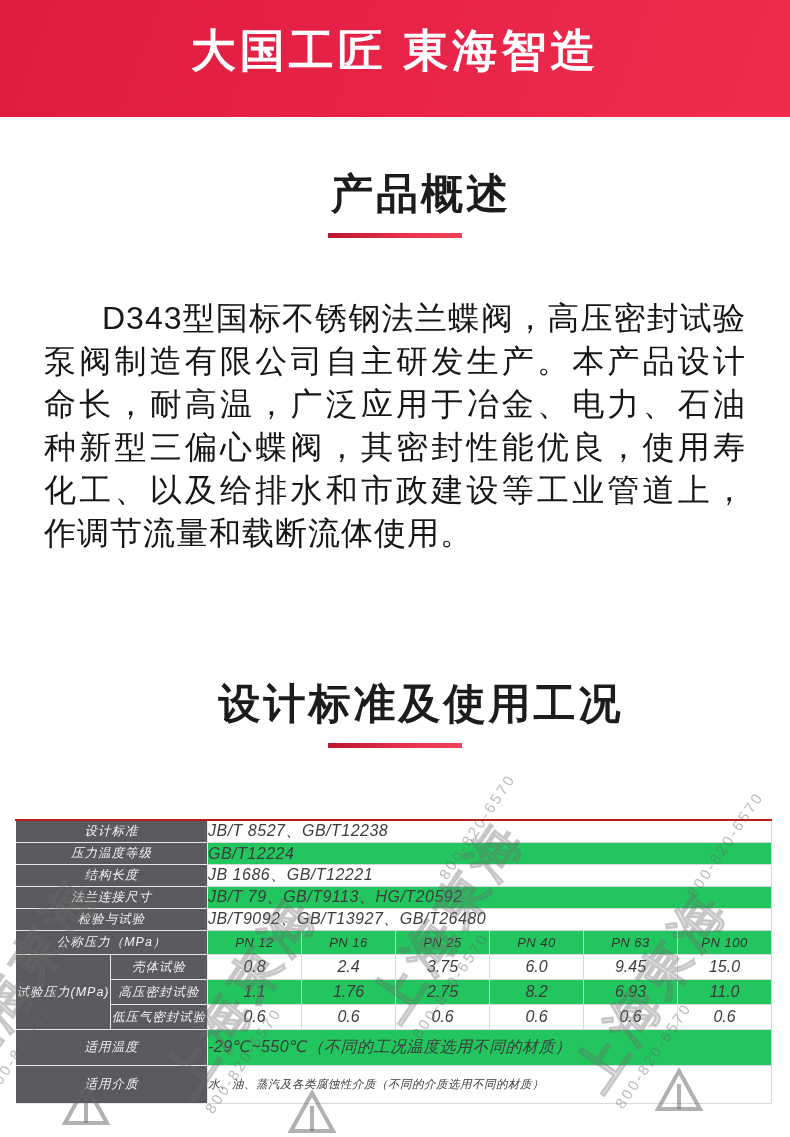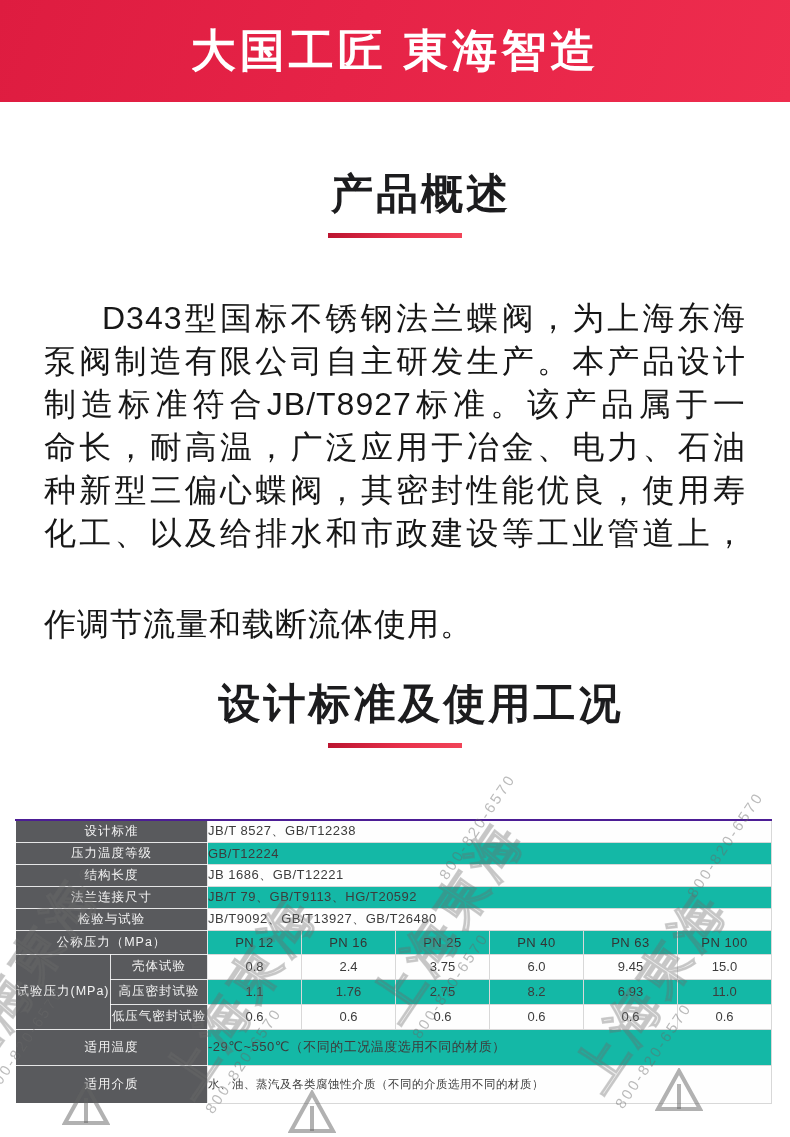--- a/index.html
+++ b/index.html
@@ -1,58 +1,58 @@
 <!DOCTYPE html>
 <html><head>
 <meta charset="utf-8">
 <style>
   html,body{margin:0;padding:0;background:#ffffff;}
   body{font-family:"Liberation Sans","DejaVu Sans",sans-serif;}
   .page{position:relative;width:790px;height:1137px;background:#fff;overflow:hidden;}
 
   
-  .banner{position:absolute;left:0;top:0;width:790px;height:102px;
+  .banner{position:absolute;left:0;top:0;width:790px;height:117px;
     background:linear-gradient(110deg,#de1c40 0%,#e62347 45%,#ee2d4e 100%);
     text-align:center;}
   .banner-title{display:inline-block;line-height:102px;color:#ffffff;
     font-size:45px;font-weight:900;letter-spacing:4px;white-space:nowrap;}
 
   
   .sec-title{position:absolute;left:0;width:790px;margin:0;text-align:center;
     font-size:42px;line-height:56px;font-weight:800;color:#1c1c1e;letter-spacing:3px;padding-left:26px;}
   .t1{top:166px;}
   .t2{top:676px;}
   .underline{position:absolute;left:328px;width:134px;height:5px;
     background:linear-gradient(90deg,#bb1530,#e8304b 55%,#f14458);}
   .u1{top:233px;}
   .u2{top:743px;}
 
   
   .para{position:absolute;left:44px;top:297px;width:702px;color:#171717;}
   .pline{font-size:32px;line-height:43px;letter-spacing:1px;
     text-align:justify;text-align-last:justify;white-space:nowrap_off;}
   .pline.first{padding-left:58px;}
-  .pline.last{text-align-last:left;margin-top:48px;}
+  .pline.last{text-align-last:left;}
 
   
   .spec-wrap{position:absolute;left:15px;top:819px;width:757px;}
   table.spec{width:757px;border-collapse:collapse;table-layout:fixed;
-    border-top:2px solid #4c1d95;}
+    border-top:2px solid #b91c1c;font-style:italic;}
   table.spec col.cA{width:95px;}
   table.spec col.cB{width:97px;}
   table.spec th,table.spec td{padding:0;font-weight:normal;vertical-align:middle;}
   th.dark{background:#595a5d;color:#f4f4f4;font-size:12.5px;letter-spacing:1px;
     text-align:center;border:1px solid rgba(255,255,255,0.85);}
-  td.val{font-size:13px;color:#3c3c3c;border:1px solid #d8d8d8;}
+  td.val{font-size:16px;color:#3c3c3c;border:1px solid #d8d8d8;}
   td.merged{text-align:left;padding-left:26px;letter-spacing:0.5px;}
   td.num,th.pn{text-align:center;}
   th.pn{background:transparent;font-weight:normal;font-size:13px;color:#343434;
     border:1px solid #d8d8d8;letter-spacing:0.5px;}
   tr.row-a{background:#fefefe;}
-  tr.row-b{background:#14b8a6;}
+  tr.row-b{background:#22c55e;}
   tr.h22{height:22px;} tr.h24{height:24px;} tr.h25{height:25px;}
   tr.h36{height:36px;} tr.h38{height:38px;}
   td.small{font-size:11.5px;}
 
   
   .watermark{position:absolute;inset:0;pointer-events:none;}
   .wm-group{position:absolute;transform:rotate(-56deg);transform-origin:left bottom;white-space:nowrap;}
   .wm-big{display:block;font-size:52px;font-weight:700;letter-spacing:5px;
     color:rgba(110,110,110,0.12);-webkit-text-stroke:1px rgba(110,110,110,0.30);line-height:56px;}
   .wm-reg{font-size:14px;-webkit-text-stroke:0.5px rgba(110,110,110,0.30);vertical-align:super;}
@@ -65,23 +65,22 @@
 <div class="page">
 
   <header class="banner">
     <span class="banner-title">大国工匠 東海智造</span>
   </header>
 
   <h1 class="sec-title t1">产品概述</h1>
   <div class="underline u1"></div>
 
   <div class="para">
-    <div class="pline first">D343型国标不锈钢法兰蝶阀，为上海东海</div>
+    <div class="pline first">D343型国标不锈钢法兰蝶阀，高压密封试验</div>
     <div class="pline">泵阀制造有限公司自主研发生产。本产品设计</div>
-    <div class="pline">制造标准符合JB/T8927标准。该产品属于一</div>
     <div class="pline">命长，耐高温，广泛应用于冶金、电力、石油</div>
     <div class="pline">种新型三偏心蝶阀，其密封性能优良，使用寿</div>
     <div class="pline">化工、以及给排水和市政建设等工业管道上，</div>
     <div class="pline last">作调节流量和载断流体使用。</div>
   </div>
 
   <h1 class="sec-title t2">设计标准及使用工况</h1>
   <div class="underline u2"></div>
 
   <div class="spec-wrap">

